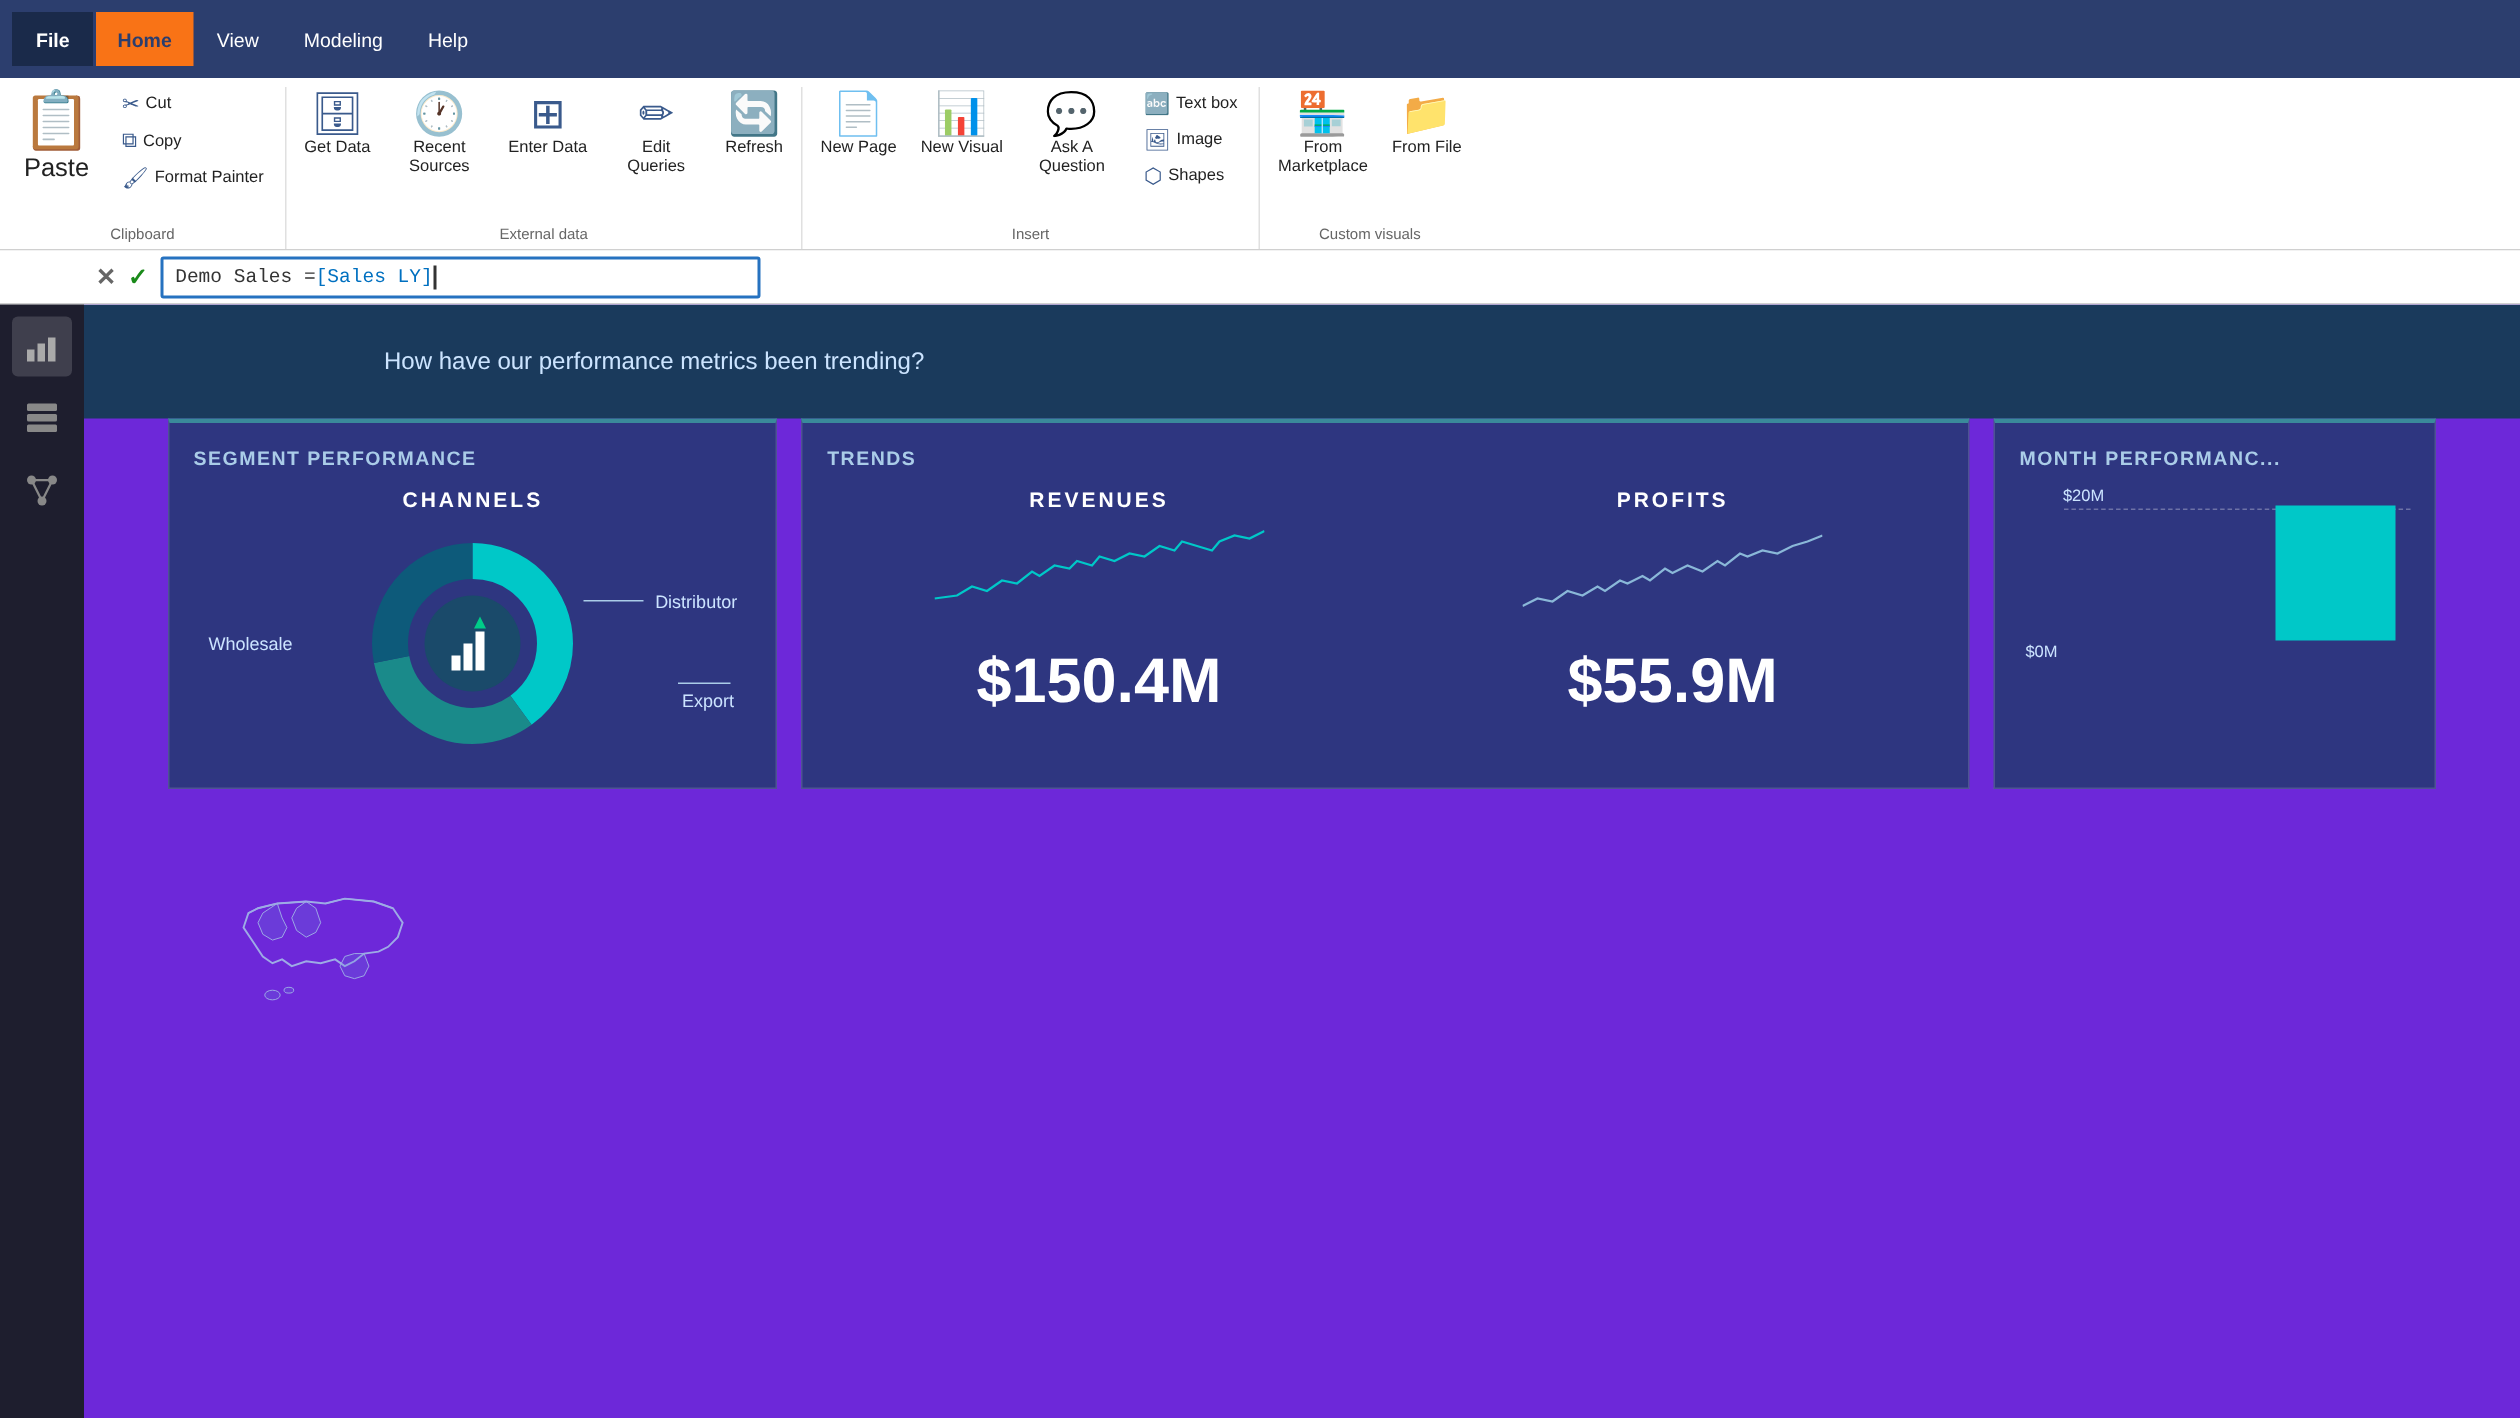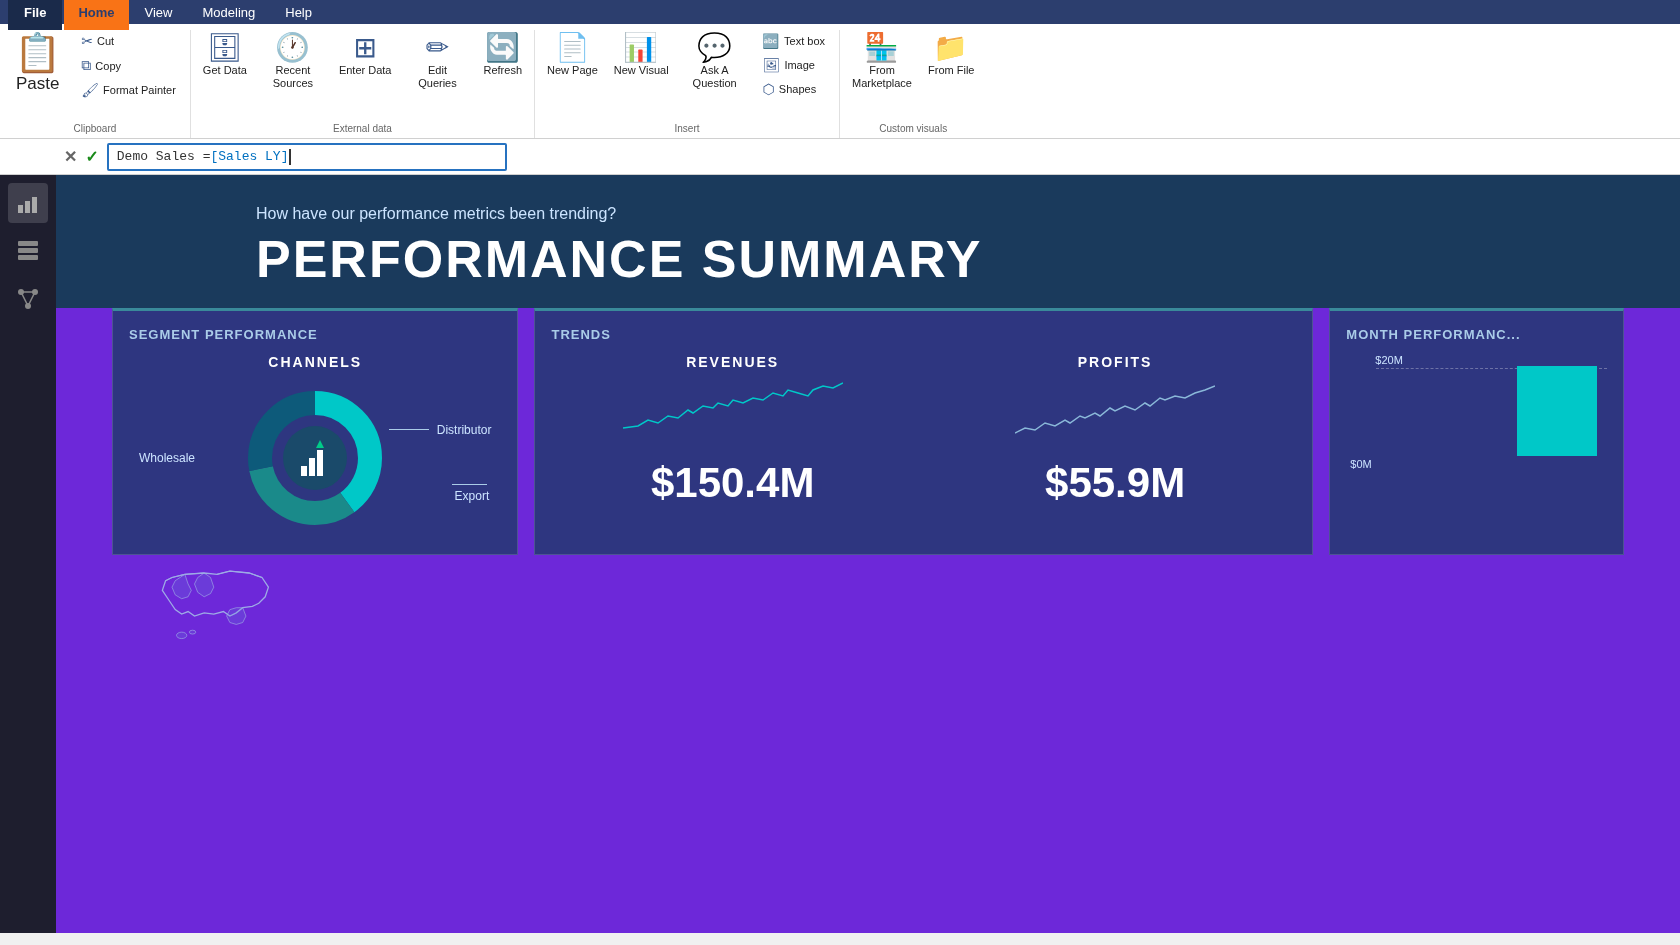--- a/index.html
+++ b/index.html
@@ -3,21 +3,21 @@
   <meta charset="utf-8">
   <style>
     * { box-sizing: border-box; margin: 0; padding: 0; }
     body { font-family: 'Segoe UI', Arial, sans-serif; font-size: 12px; background: #f0f0f0; width: 1680px; min-height: 945px; overflow-x: hidden; }
 
     
     .menu-bar {
       display: flex;
       align-items: center;
       background: #2c3e6e;
-      height: 24px;
+      height: 52px;
       padding: 0 8px;
       gap: 2px;
     }
     .menu-bar .menu-file {
       background: #1a2a4a;
       color: white;
       padding: 4px 16px;
       font-size: 13px;
       font-weight: 600;
       cursor: pointer;
@@ -472,21 +472,20 @@
         <path d="M50,30 L55,45 L60,55 L55,65 L45,68 L35,62 L30,50 L35,40 L50,30" stroke="#aacce8" stroke-width="1" fill="rgba(100,160,220,0.2)"></path>
         <path d="M80,28 L90,35 L95,50 L90,60 L80,65 L70,58 L65,45 L70,35 Z" stroke="#aacce8" stroke-width="1" fill="rgba(100,160,220,0.2)"></path>
         <path d="M140,82 L145,95 L140,105 L130,108 L120,105 L115,95 L120,85 L130,82 Z" stroke="#aacce8" stroke-width="1" fill="rgba(100,160,220,0.2)"></path>
 
         <ellipse cx="45" cy="125" rx="8" ry="5" stroke="#aacce8" stroke-width="1" fill="rgba(100,160,220,0.2)"></ellipse>
         <ellipse cx="62" cy="120" rx="5" ry="3" stroke="#aacce8" stroke-width="1" fill="rgba(100,160,220,0.2)"></ellipse>
       </svg>
 
       <div class="dashboard-header">
         <div class="dashboard-subtitle">How have our performance metrics been trending?</div>
-        <div class="dashboard-title">PERFORMANCE SUMMARY</div>
       </div>
 
       <div class="cards-row">
 
         <div class="card" style="border-top: 3px solid #3a8a9a; background: rgba(20,60,90,0.7);">
           <div class="card-title">Segment Performance</div>
           <div class="card-section-title">CHANNELS</div>
 
           <div class="donut-container">
             <svg width="160" height="160" viewBox="0 0 160 160">

